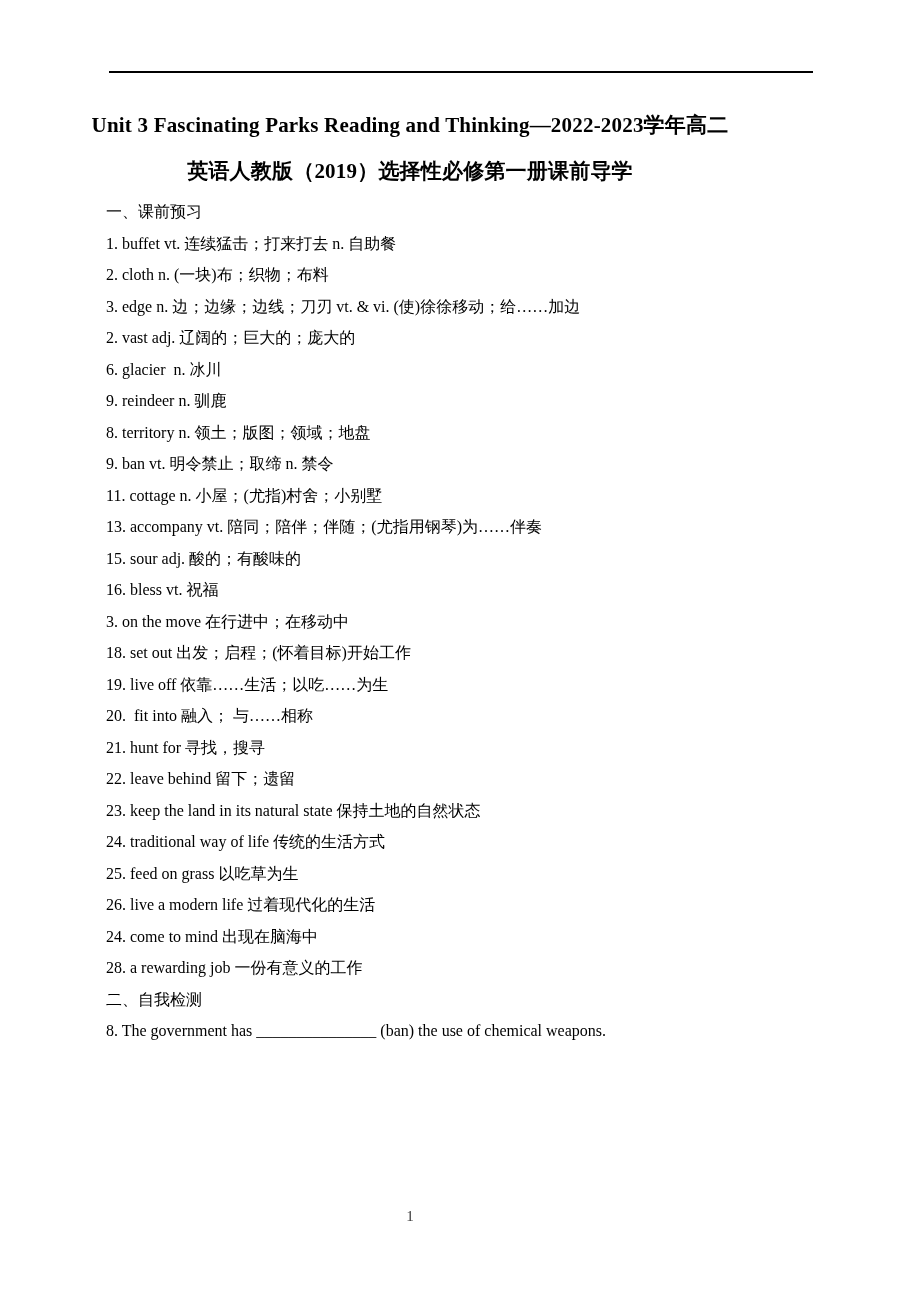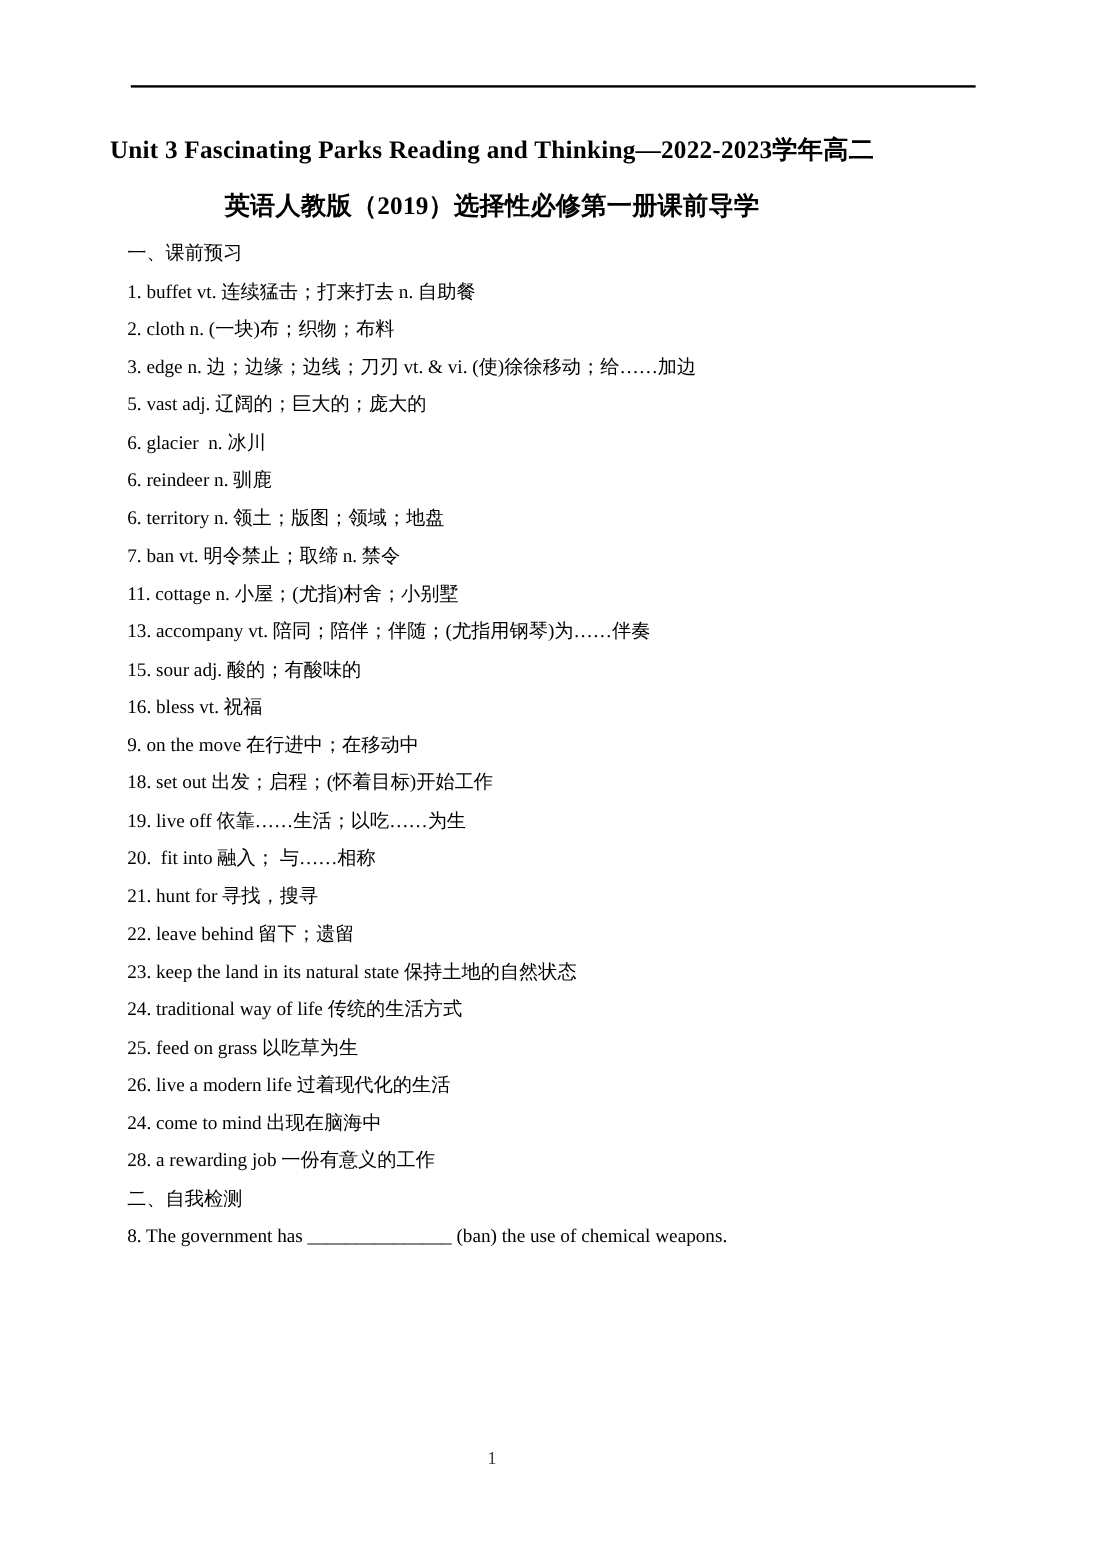--- a/index.html
+++ b/index.html
@@ -67,30 +67,30 @@
     <div class="line">Unit 3 Fascinating Parks Reading and Thinking—2022-2023学年高二</div>
     <div class="line">英语人教版（2019）选择性必修第一册课前导学</div>
   </div>
 
   <div class="body-block">
     <div class="line">一、课前预习</div>
     <div>
         <div class="line">1. buffet vt. 连续猛击；打来打去 n. 自助餐</div>
         <div class="line">2. cloth n. (一块)布；织物；布料</div>
         <div class="line">3. edge n. 边；边缘；边线；刀刃 vt. &amp; vi. (使)徐徐移动；给……加边</div>
-        <div class="line">5. vast adj. 辽阔的；巨大的；庞大的</div>
+        <div class="line">2. vast adj. 辽阔的；巨大的；庞大的</div>
         <div class="line">6. glacier  n. 冰川</div>
-        <div class="line">6. reindeer n. 驯鹿</div>
-        <div class="line">6. territory n. 领土；版图；领域；地盘</div>
-        <div class="line">7. ban vt. 明令禁止；取缔 n. 禁令</div>
+        <div class="line">9. reindeer n. 驯鹿</div>
+        <div class="line">8. territory n. 领土；版图；领域；地盘</div>
+        <div class="line">9. ban vt. 明令禁止；取缔 n. 禁令</div>
         <div class="line">11. cottage n. 小屋；(尤指)村舍；小别墅</div>
         <div class="line">13. accompany vt. 陪同；陪伴；伴随；(尤指用钢琴)为……伴奏</div>
         <div class="line">15. sour adj. 酸的；有酸味的</div>
         <div class="line">16. bless vt. 祝福</div>
-        <div class="line">9. on the move 在行进中；在移动中</div>
+        <div class="line">3. on the move 在行进中；在移动中</div>
         <div class="line">18. set out 出发；启程；(怀着目标)开始工作</div>
         <div class="line">19. live off 依靠……生活；以吃……为生</div>
         <div class="line">20.  fit into 融入； 与……相称</div>
         <div class="line">21. hunt for 寻找，搜寻</div>
         <div class="line">22. leave behind 留下；遗留</div>
         <div class="line">23. keep the land in its natural state 保持土地的自然状态</div>
         <div class="line">24. traditional way of life 传统的生活方式</div>
         <div class="line">25. feed on grass 以吃草为生</div>
         <div class="line">26. live a modern life 过着现代化的生活</div>
         <div class="line">24. come to mind 出现在脑海中</div>

